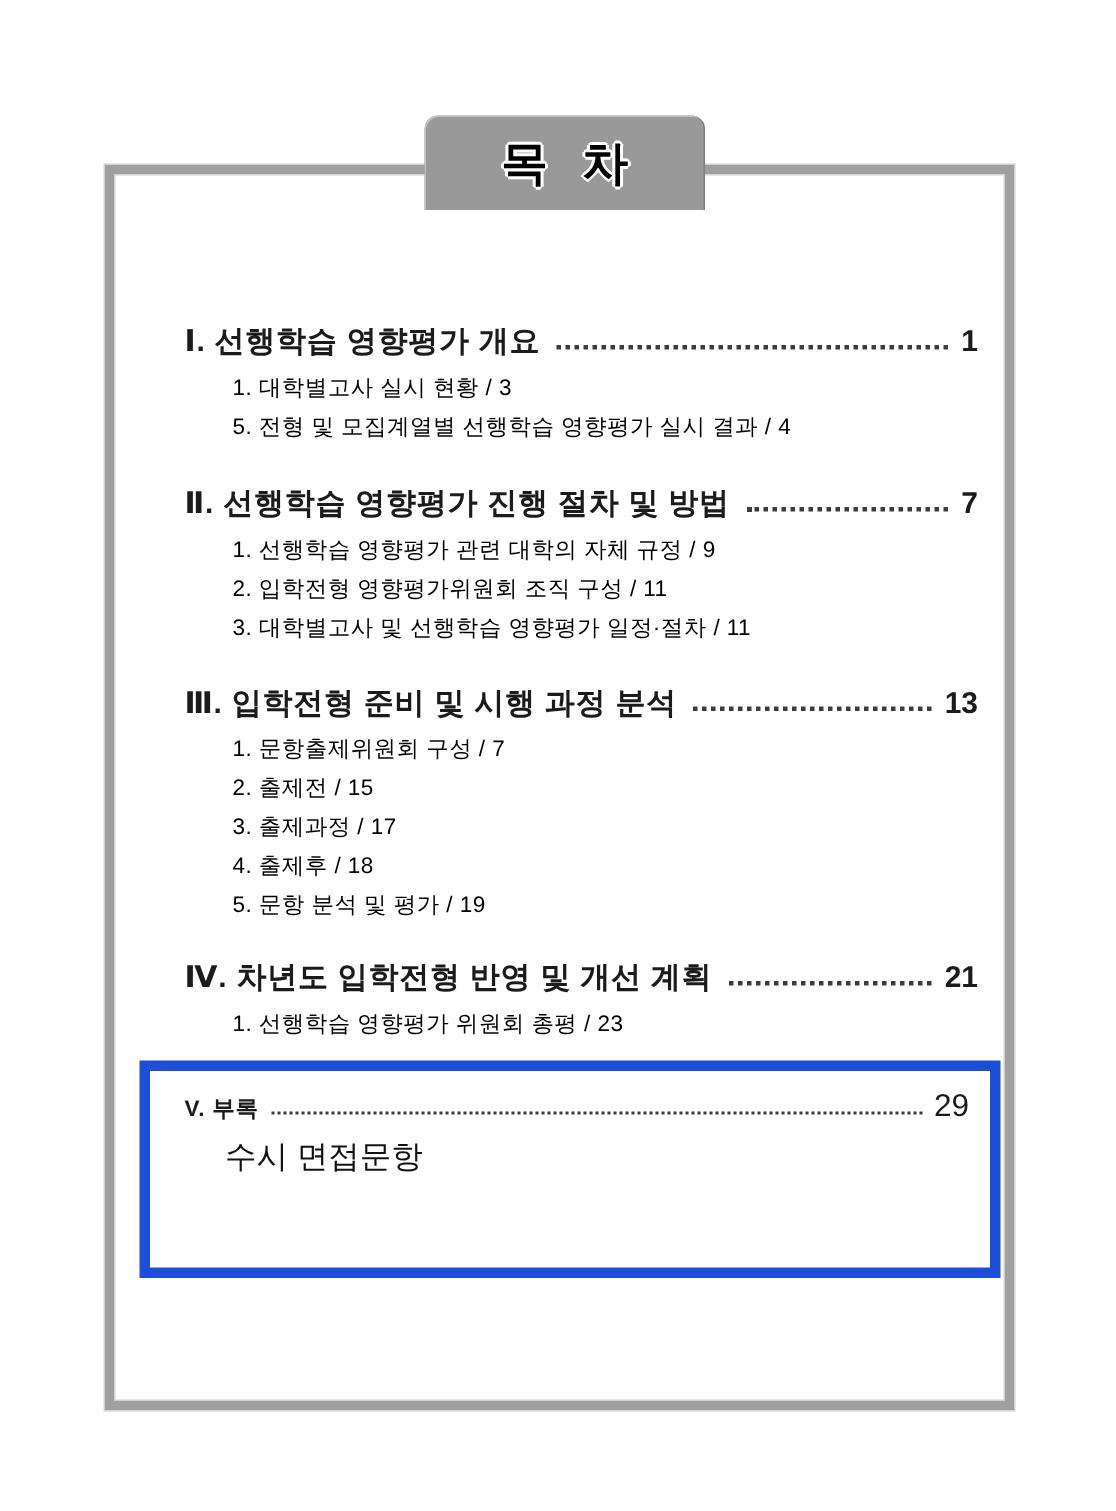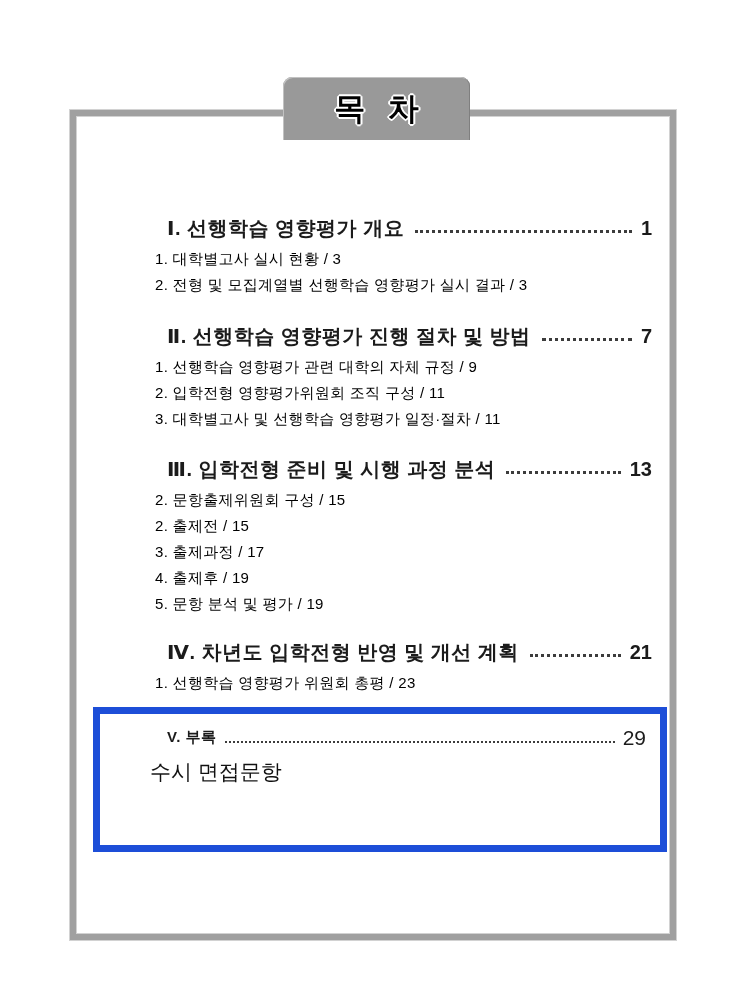--- a/index.html
+++ b/index.html
@@ -48,21 +48,21 @@
   }
 
   .toc {
     box-sizing: border-box;
     width: 100%; height: 100%;
     padding: 99px 18px 0 47px;
   }
 
   .sec-head {
     display: flex;
-    margin-left: 44px;
+    align-items: flex-end;
   }
   .sec-title {
     font-size: 20px;
     font-weight: 700;
     line-height: 26px;
     white-space: nowrap;
     letter-spacing: 0.5px;
   }
   .leader {
     flex: 1;
@@ -131,44 +131,44 @@
 <div class="page-box">
   <div class="toc">
 
     <div class="section s1">
       <div class="sec-head">
         <span class="sec-title">Ⅰ. 선행학습 영향평가 개요</span>
         <span class="leader"></span>
         <span class="sec-page">1</span>
       </div>
       <div class="sub first">1. 대학별고사 실시 현황 / 3</div>
-      <div class="sub">2. 전형 및 모집계열별 선행학습 영향평가 실시 결과 / 3</div>
+      <div class="sub">5. 전형 및 모집계열별 선행학습 영향평가 실시 결과 / 4</div>
     </div>
 
     <div class="section s2">
       <div class="sec-head">
         <span class="sec-title">Ⅱ. 선행학습 영향평가 진행 절차 및 방법</span>
         <span class="leader"></span>
         <span class="sec-page">7</span>
       </div>
       <div class="sub first">1. 선행학습 영향평가 관련 대학의 자체 규정 / 9</div>
       <div class="sub">2. 입학전형 영향평가위원회 조직 구성 / 11</div>
       <div class="sub">3. 대학별고사 및 선행학습 영향평가 일정·절차 / 11</div>
     </div>
 
     <div class="section s3">
       <div class="sec-head">
         <span class="sec-title">Ⅲ. 입학전형 준비 및 시행 과정 분석</span>
         <span class="leader"></span>
         <span class="sec-page">13</span>
       </div>
-      <div class="sub first">2. 문항출제위원회 구성 / 15</div>
+      <div class="sub first">1. 문항출제위원회 구성 / 7</div>
       <div class="sub">2. 출제전 / 15</div>
       <div class="sub">3. 출제과정 / 17</div>
-      <div class="sub">4. 출제후 / 19</div>
+      <div class="sub">4. 출제후 / 18</div>
       <div class="sub">5. 문항 분석 및 평가 / 19</div>
     </div>
 
     <div class="section s4">
       <div class="sec-head">
         <span class="sec-title">Ⅳ. 차년도 입학전형 반영 및 개선 계획</span>
         <span class="leader"></span>
         <span class="sec-page">21</span>
       </div>
       <div class="sub first">1. 선행학습 영향평가 위원회 총평 / 23</div>

